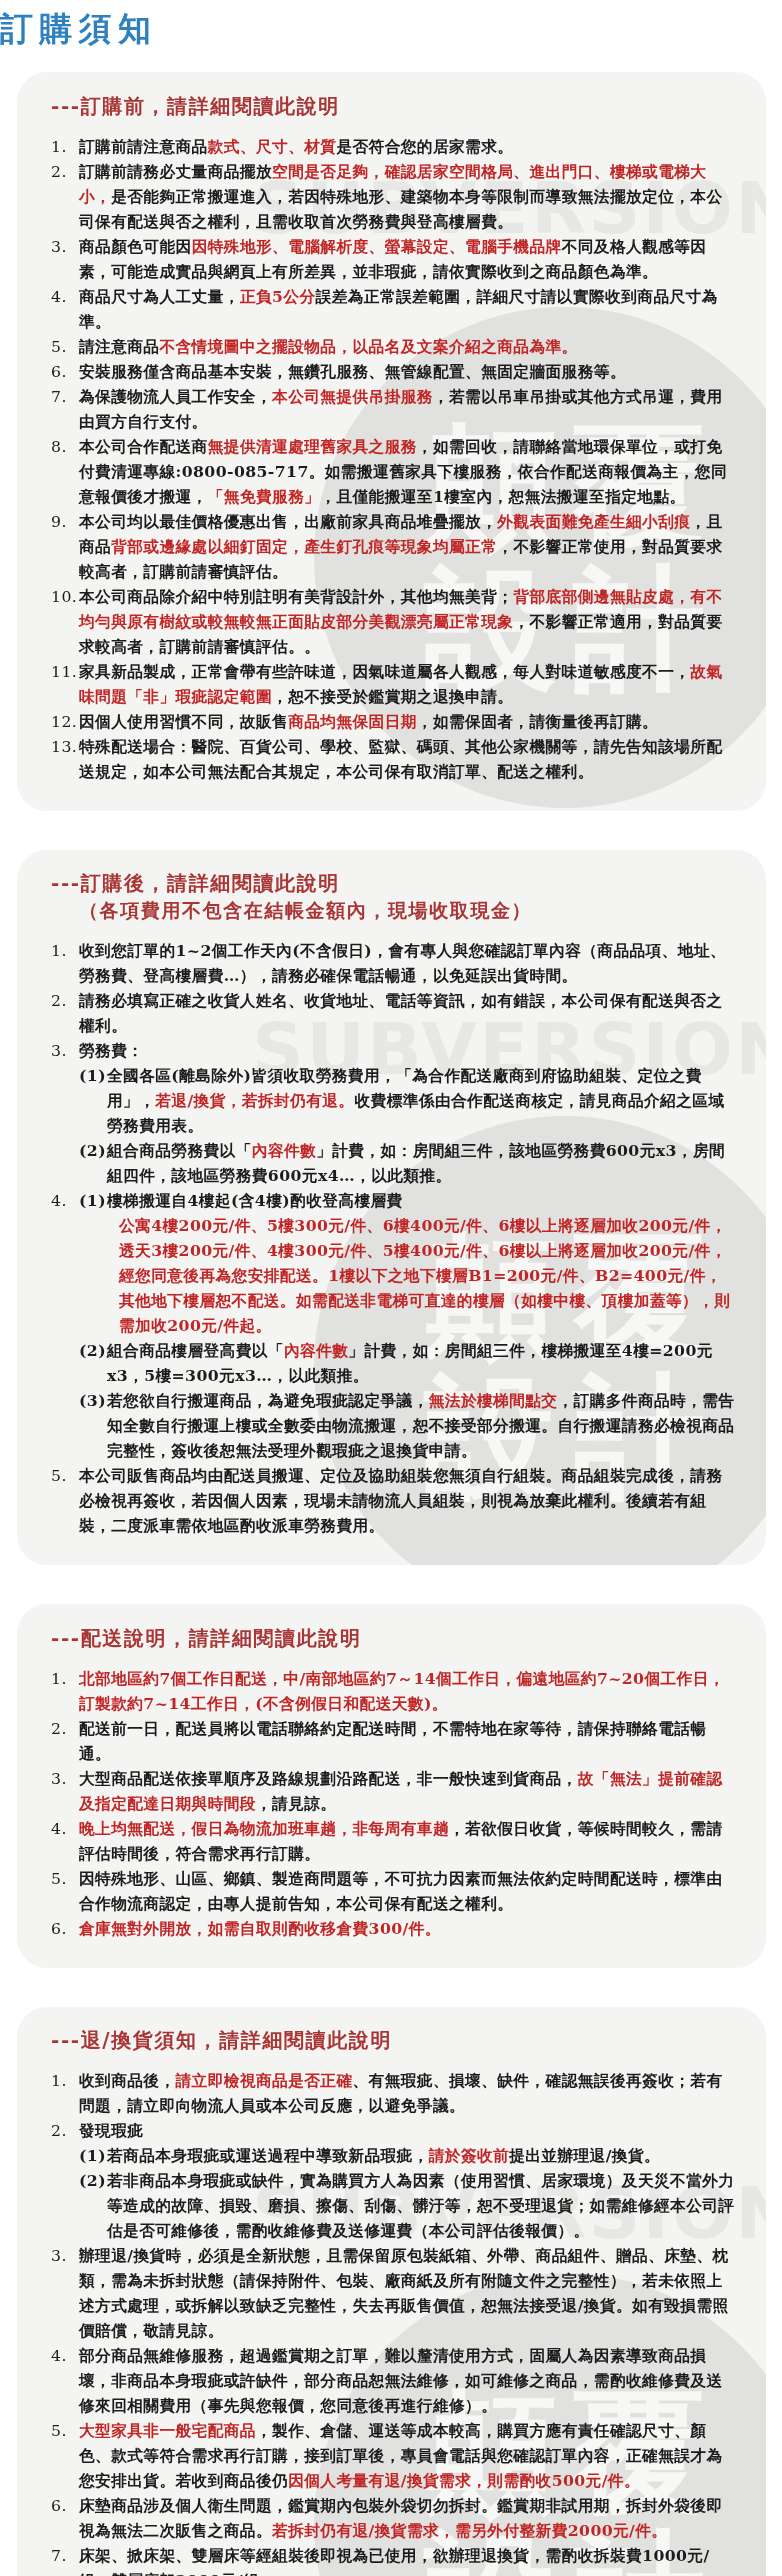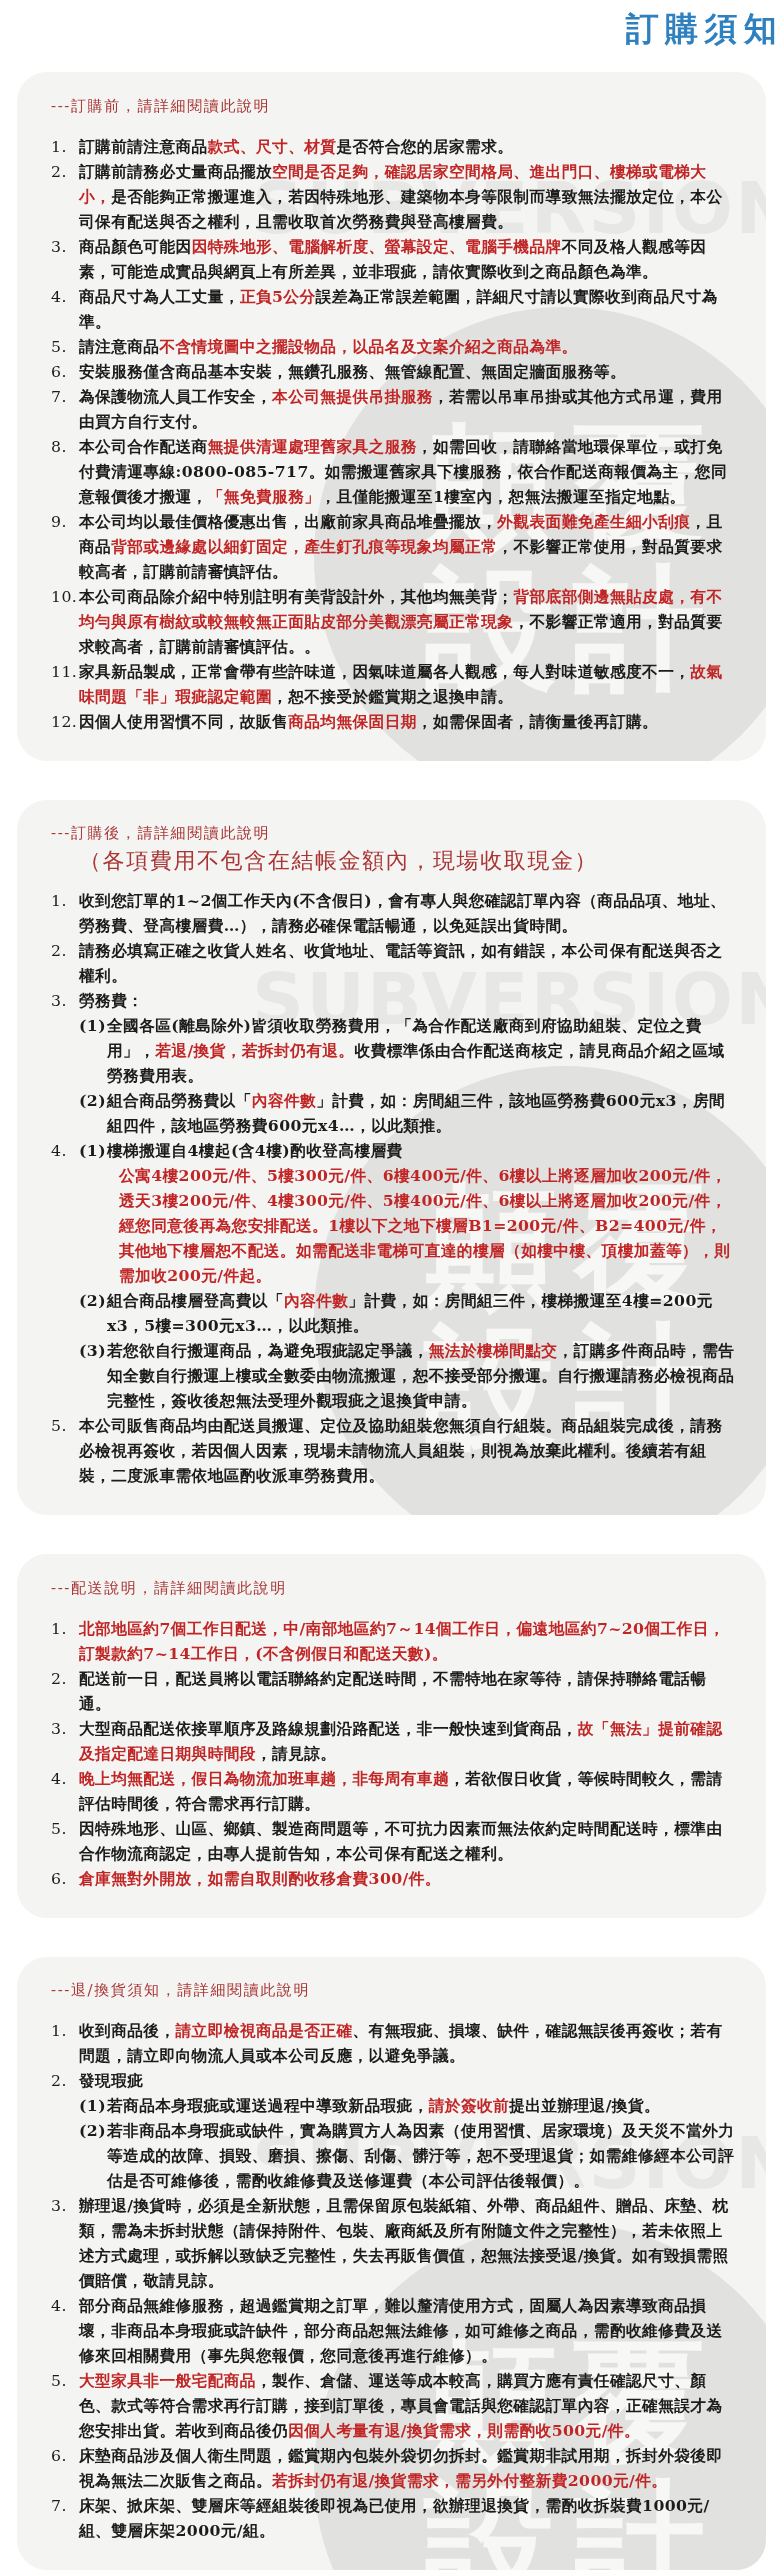--- a/index.html
+++ b/index.html
@@ -5,49 +5,49 @@
 <style>
   html,body { margin:0; padding:0; }
   body {
     width:783px;
     margin:0 auto;
     background:#ffffff;
     color:#1c1c1c;
     font-family:"DejaVu Serif","Liberation Serif",serif;
   }
   .page-title {
-    text-align:right;
+    text-align:left;
     color:#2e80bf;
     font-size:33px;
     font-weight:700;
     letter-spacing:6.3px;
     margin:9.4px 0 23.5px;
     line-height:1.2;
   }
   .card {
     position:relative;
     background:#f4f4f2;
     border-radius:30px;
     margin:0 17px 39px 17px;
     overflow:hidden;
   }
   .card-inner { position:relative; z-index:1; padding:20.4px 31px 27px 34px; }
   .heading-block { margin-bottom:14px; }
   .card-heading {
     color:#a93535;
-    font-size:15px;
-    font-weight:400;
+    font-size:20px;
+    font-weight:700;
     margin:0;
     line-height:27px;
     letter-spacing:1.6px;
   }
   .card-subheading {
     color:#a93535;
-    font-size:22px;
-    font-weight:400;
+    font-size:19px;
+    font-weight:700;
     padding-left:28px;
     line-height:27px;
     letter-spacing:1.6px;
   }
   .item { display:flex; font-size:15.7px; line-height:25px; letter-spacing:0.4px; }
   .num { flex:0 0 28px; }
   .body { flex:1;font-weight:bold; }
   .red { color:#c12626; }
   .sub { display:flex; }
   .subnum { flex:0 0 28px; }
@@ -169,20 +169,26 @@
           <div class="body">
             <div class="segline"><span>家具新品製成，正常會帶有些許味道，因氣味道屬各人觀感，每人對味道敏感度不一，</span><span class="red">故氣味問題「非」瑕疵認定範圍</span><span>，恕不接受於鑑賞期之退換申請。</span></div>
           </div>
         </div>
         <div class="item">
           <span class="num">12.</span>
           <div class="body">
             <div class="segline"><span>因個人使用習慣不同，故販售</span><span class="red">商品均無保固日期</span><span>，如需保固者，請衡量後再訂購。</span></div>
           </div>
         </div>
+        <div class="item">
+          <span class="num">13.</span>
+          <div class="body">
+            <div class="segline"><span>特殊配送場合：醫院、百貨公司、學校、監獄、碼頭、其他公家機關等，請先告知該場所配送規定，如本公司無法配合其規定，本公司保有取消訂單、配送之權利。</span></div>
+          </div>
+        </div>
       </div>
     </section>
     <section class="card">
       <div class="wm-word">SUBVERSION</div>
       <div class="wm-circle">
         <span>顛覆</span>
         <span>設計</span>
       </div>
       <div class="card-inner">
         <div class="heading-block">

